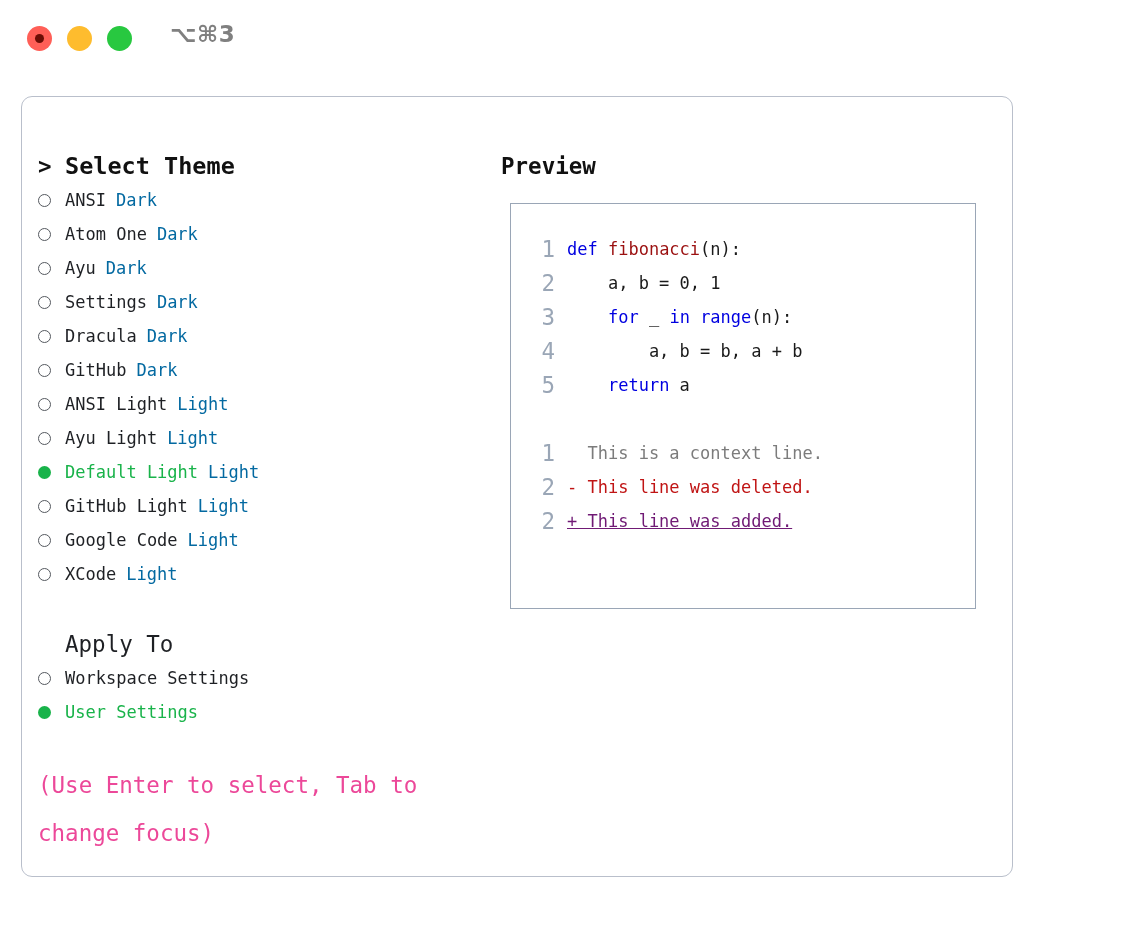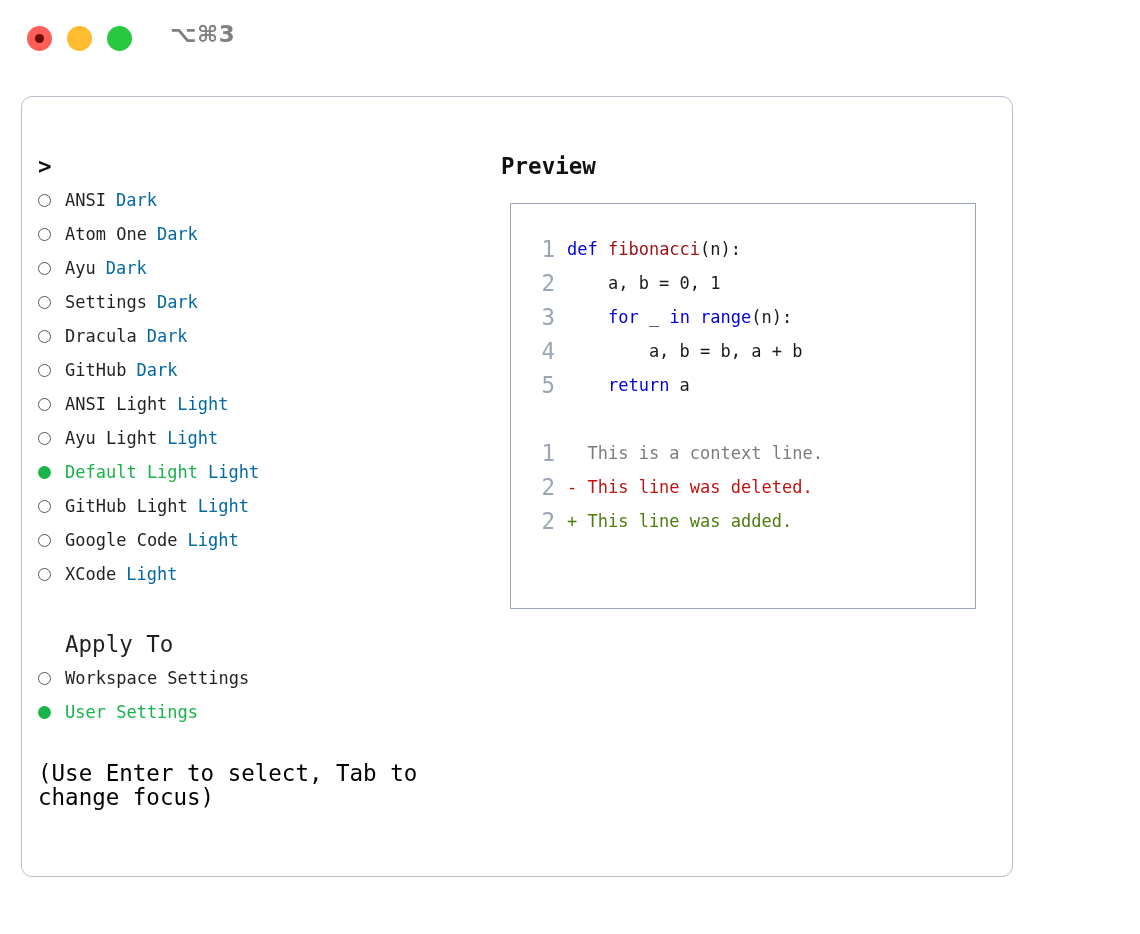--- a/index.html
+++ b/index.html
@@ -138,22 +138,22 @@
     color: #1e2024;
     padding-left: 27px;
     white-space: pre;
   }
   #hint {
     position: absolute;
     left: 16px;
     top: 664px;
     width: 420px;
     font-size: 22.5px;
-    line-height: 24px;
-    color: #000000;
+    line-height: 48px;
+    color: #ec4899;
     white-space: pre-wrap;
   }
 
   
   #preview-title {
     position: absolute;
     left: 479px;
     top: 52px;
     font-size: 22.5px;
     font-weight: 700;
@@ -192,39 +192,39 @@
     left: 56px;
     font-size: 17px;
     line-height: 34px;
     white-space: pre;
   }
   .kw  { color: #0000e0; }
   .fn  { color: #9b1010; }
   .pl  { color: #1a1a1a; }
   .ctx { color: #7c7c7c; }
   .del { color: #c01414; }
-  .add { color: #4d7c0f; }
+  .add { color: #701a75; text-decoration: underline; }
 </style>
 </head>
 <body>
 
 <div id="page">
 
   <div id="titlebar">
     <div class="traffic" id="tl-red"></div>
     <div class="traffic" id="tl-amber"></div>
     <div class="traffic" id="tl-green"></div>
     <div id="shortcut">⌥⌘3</div>
   </div>
 
   <div id="window">
 
     <div id="left-col">
       <div class="row header-row">
-        <span class="marker">&gt;</span>
+        <span class="marker">&gt;</span><span>Select Theme</span>
       </div>
       <div id="theme-rows">
           <div class="row"><span class="marker"><span class="bullet-ring"></span></span><span class="name">ANSI</span><span class="variant">Dark</span></div>
           <div class="row"><span class="marker"><span class="bullet-ring"></span></span><span class="name">Atom One</span><span class="variant">Dark</span></div>
           <div class="row"><span class="marker"><span class="bullet-ring"></span></span><span class="name">Ayu</span><span class="variant">Dark</span></div>
           <div class="row"><span class="marker"><span class="bullet-ring"></span></span><span class="name">Settings</span><span class="variant">Dark</span></div>
           <div class="row"><span class="marker"><span class="bullet-ring"></span></span><span class="name">Dracula</span><span class="variant">Dark</span></div>
           <div class="row"><span class="marker"><span class="bullet-ring"></span></span><span class="name">GitHub</span><span class="variant">Dark</span></div>
           <div class="row"><span class="marker"><span class="bullet-ring"></span></span><span class="name">ANSI Light</span><span class="variant">Light</span></div>
           <div class="row"><span class="marker"><span class="bullet-ring"></span></span><span class="name">Ayu Light</span><span class="variant">Light</span></div>

